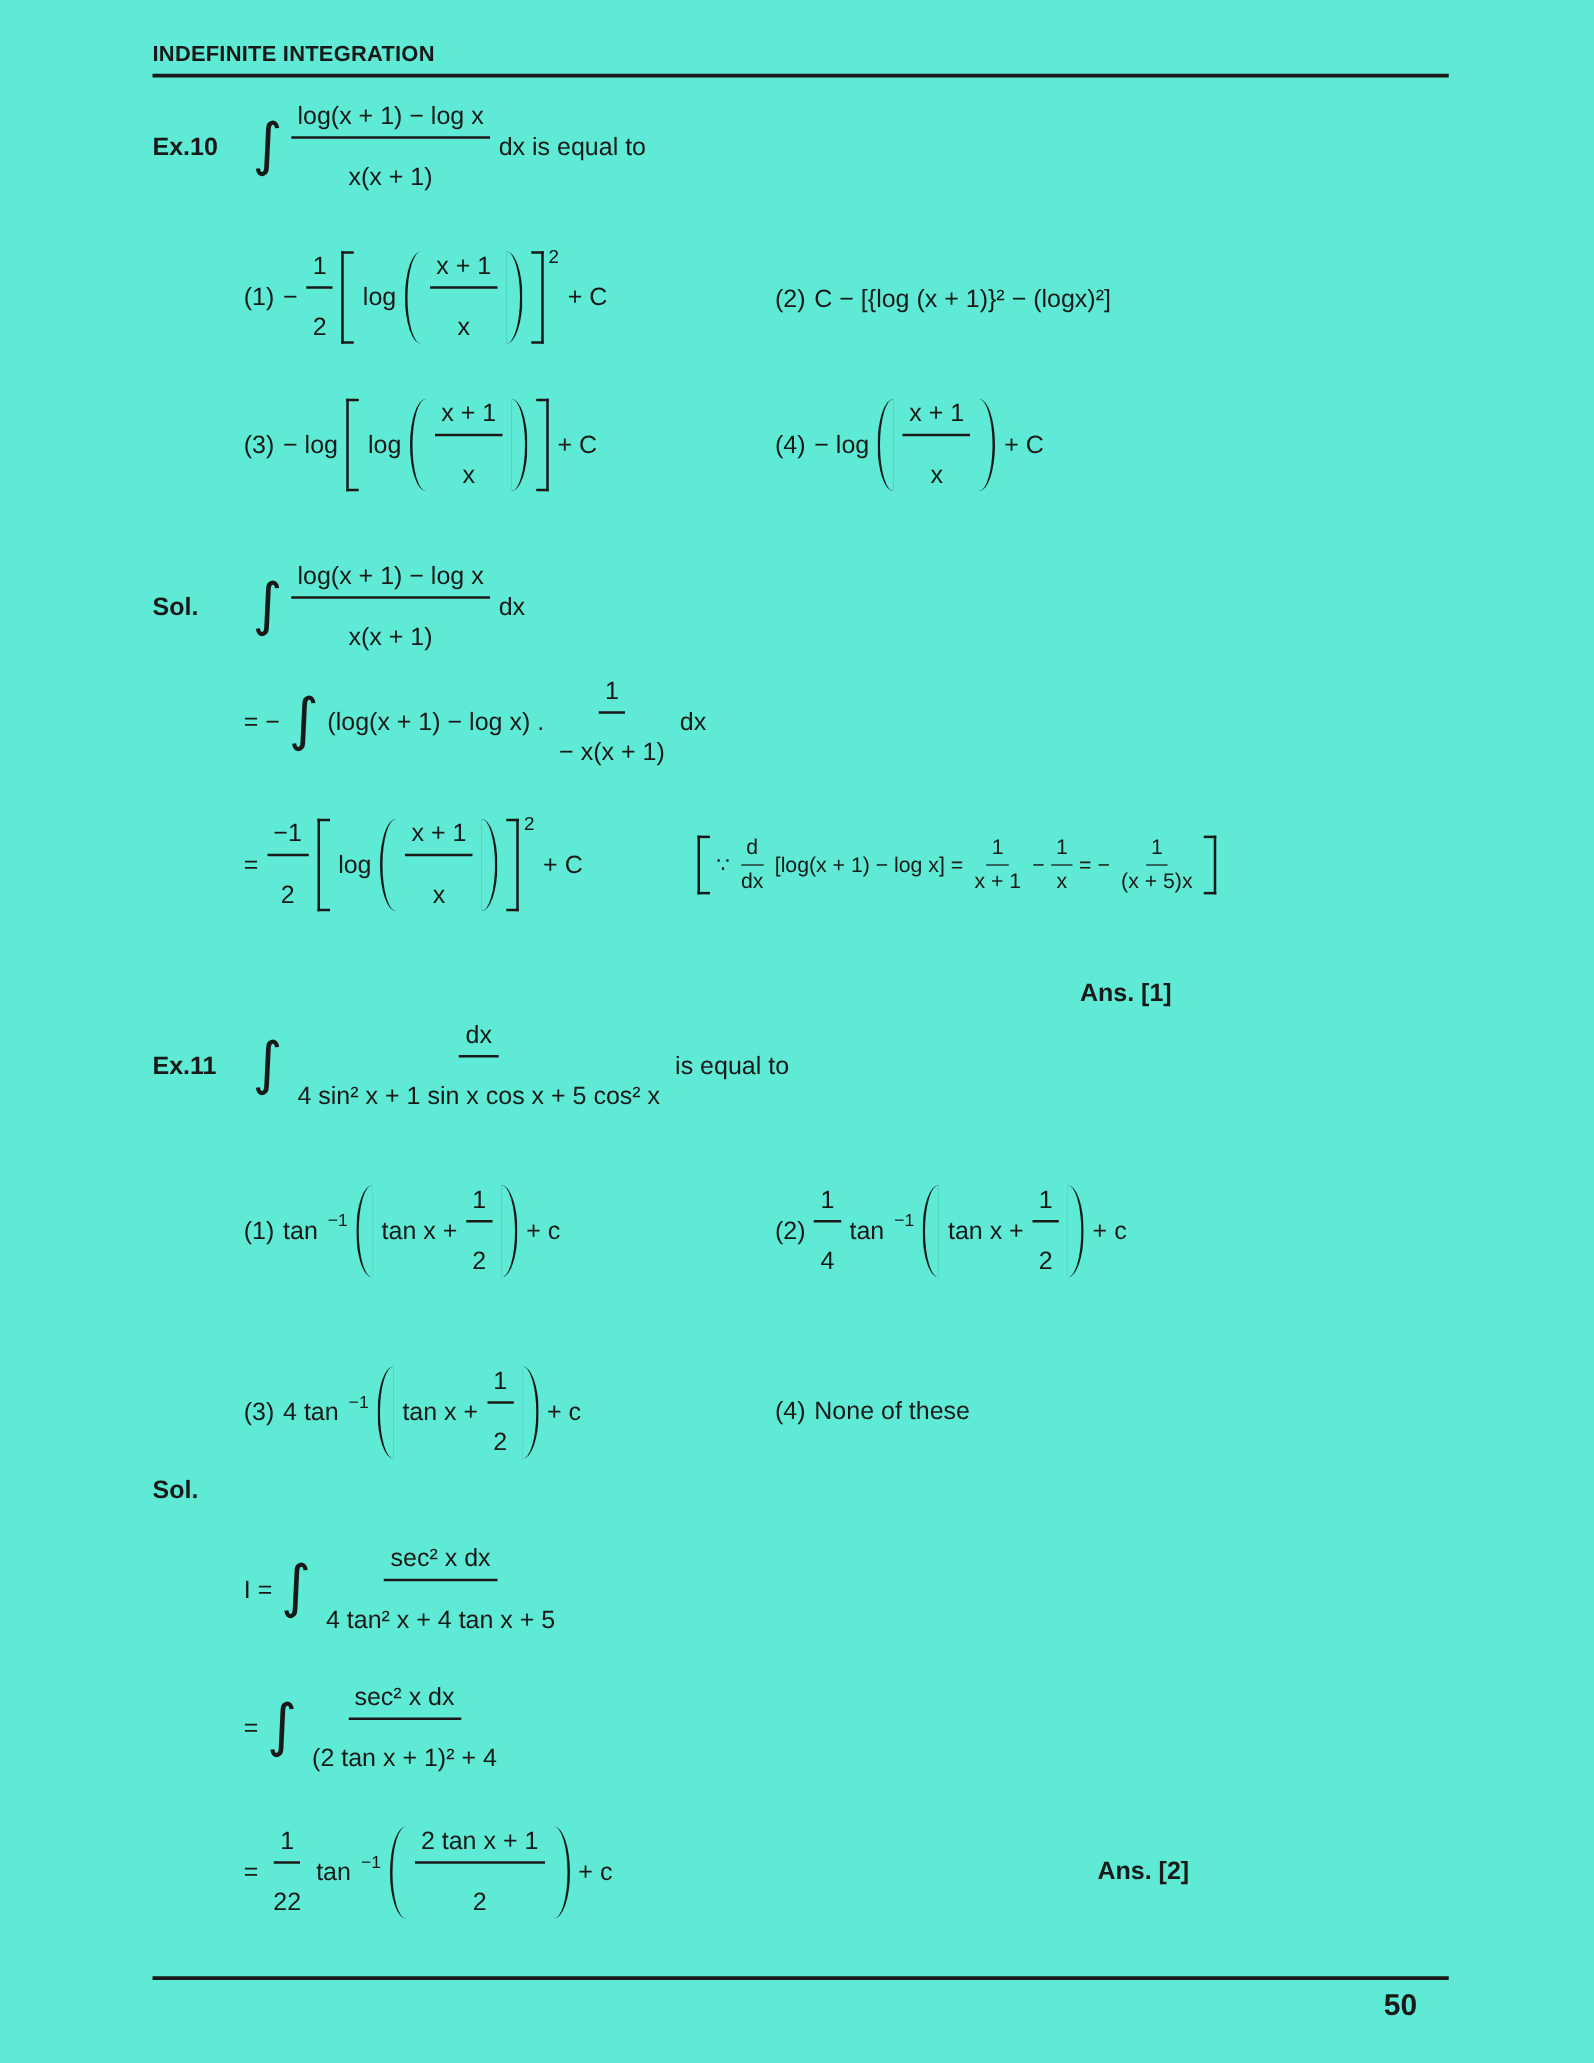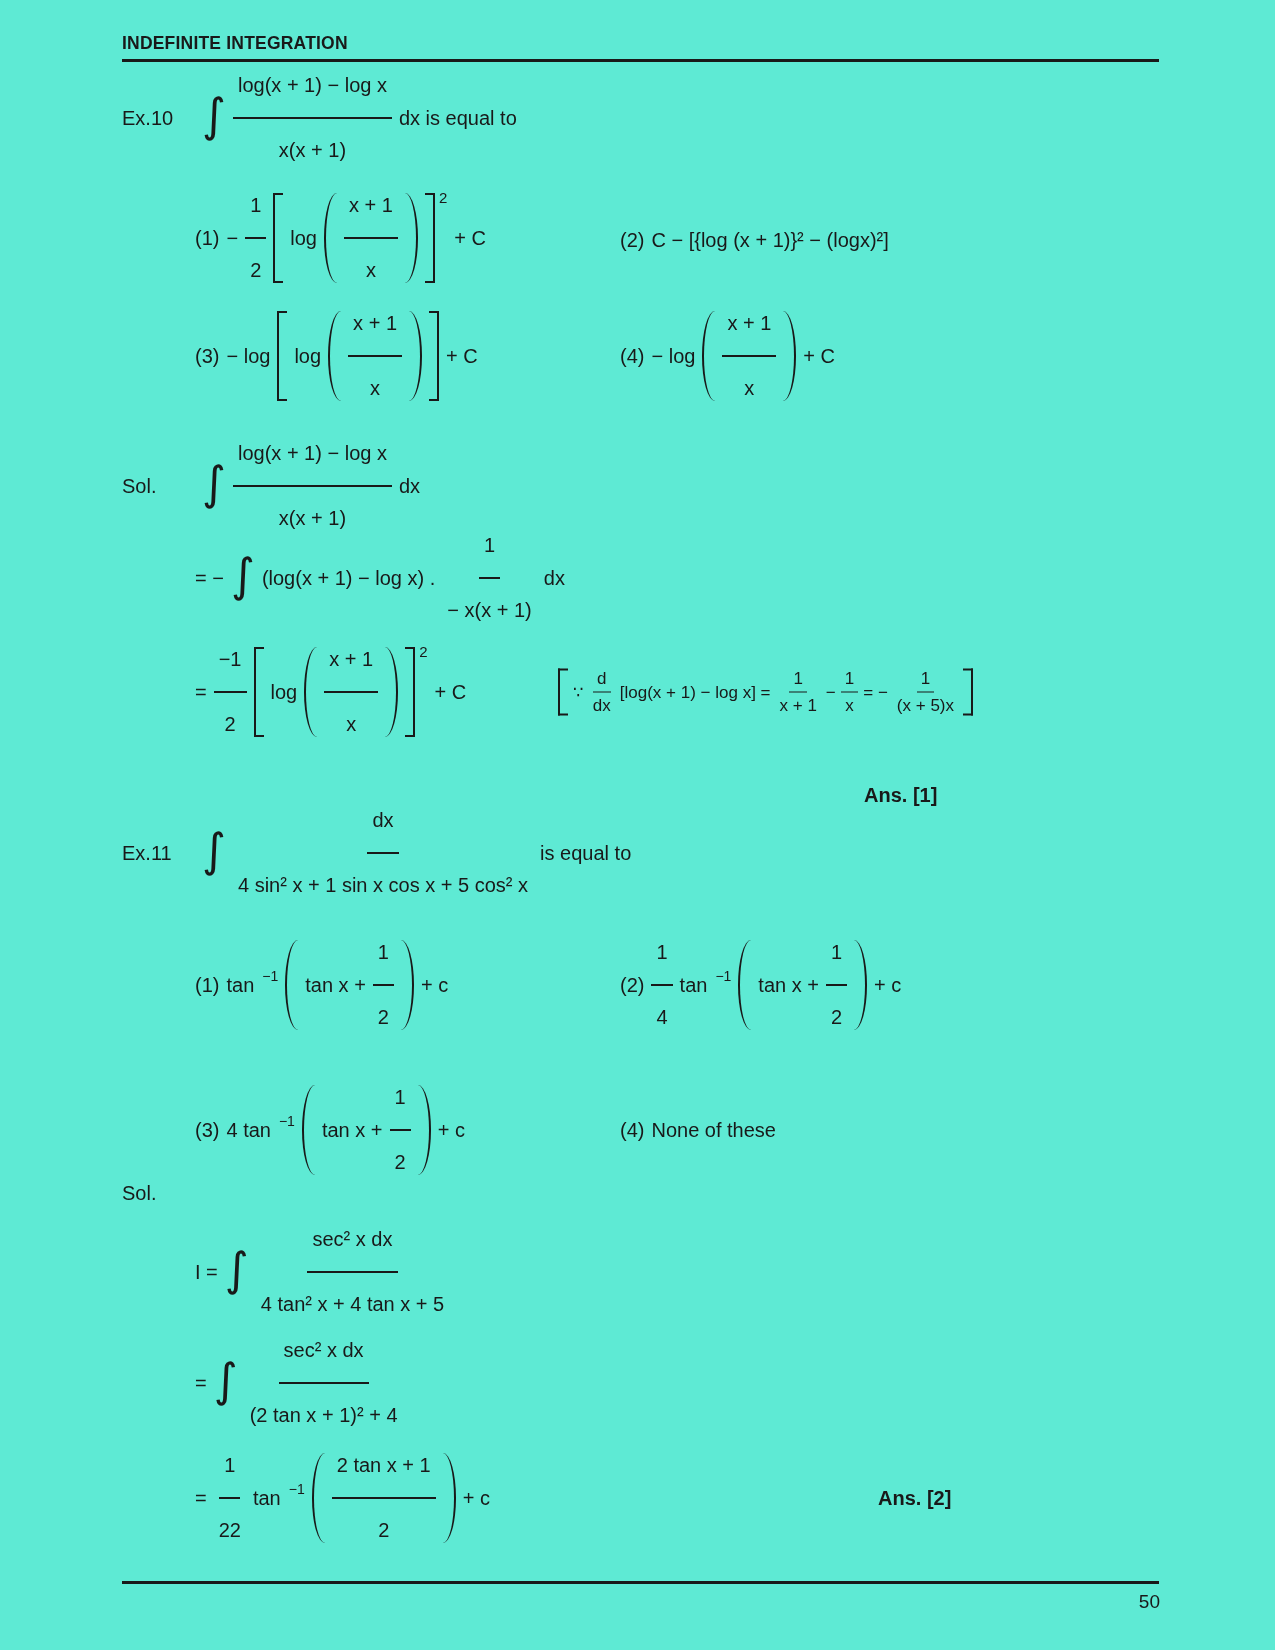--- a/index.html
+++ b/index.html
@@ -2,40 +2,40 @@
 <html><head>
 <meta charset="utf-8">
 <style>
   html,body{margin:0;padding:0;background:#e8e8e8;}
   .page{
     position:relative;width:1275px;height:1650px;background:#5eead4;
     font-family:"Liberation Sans","DejaVu Sans",sans-serif;
     font-size:20px;color:#191919;overflow:hidden;margin:0 auto;
   }
   .row{position:absolute;display:flex;align-items:center;gap:7px;white-space:nowrap;}
-  .lbl{font-weight:400;width:73px;flex:none;}
+  .lbl{font-weight:700;width:73px;flex:none;}
   .b{font-weight:700;}
   .frac{display:inline-flex;flex-direction:column;align-items:center;flex:none;}
-  .num{border-bottom:2px solid #191919;padding:1px 5px 20px;text-align:center;}
+  .num{border-bottom:2px solid #191919;padding:1px 5px 4px;text-align:center;}
   .den{padding:20px 5px 1px;text-align:center;}
   .intg{font-family:"DejaVu Sans",sans-serif;font-size:46px;line-height:.85;flex:none;transform:translateY(-2px);}
   .par{width:11px;flex:none;align-self:stretch;}
   .pl{border-left:2px solid #191919;border-top-left-radius:100% 50%;border-bottom-left-radius:100% 50%;}
   .pr{border-right:2px solid #191919;border-top-right-radius:100% 50%;border-bottom-right-radius:100% 50%;}
   .sq{width:8px;flex:none;align-self:stretch;border-top:2px solid #191919;border-bottom:2px solid #191919;}
   .sql{border-left:2px solid #191919;}
   .sqr{border-right:2px solid #191919;}
   .sup{font-size:15px;align-self:flex-start;margin:-4px 0 0 -3px;}
   .fsup{font-size:14px;position:relative;top:-9px;margin-left:1px;flex:none;}
   .rule{position:absolute;height:3px;background:#191919;}
   .note{font-size:17px;gap:5px;}
   .note .num{border-bottom-width:1.5px;padding:0 4px 3px;}
   .note .den{padding:3px 4px 0;}
   .hdr{position:absolute;font-weight:700;font-size:17.5px;letter-spacing:.2px;}
-  .pagenum{position:absolute;font-weight:400;font-size:19px;text-align:right;}
+  .pagenum{position:absolute;font-weight:700;font-size:24px;text-align:left;}
   .cY{transform:translateY(-50%);}
 </style>
 </head>
 <body>
 
 <div class="page">
 
   <div class="hdr" style="left:122px;top:33px">INDEFINITE INTEGRATION</div>
   <div class="rule" style="left:122px;top:59px;width:1037px"></div>
 

